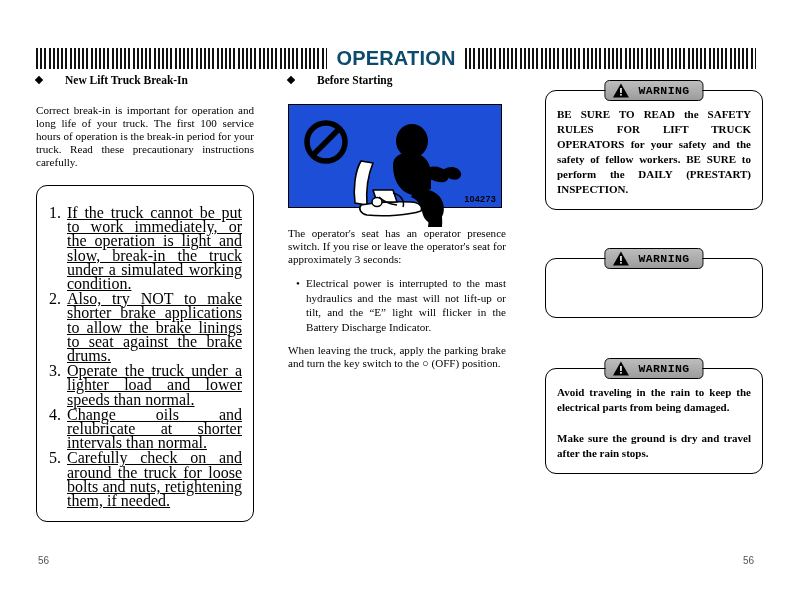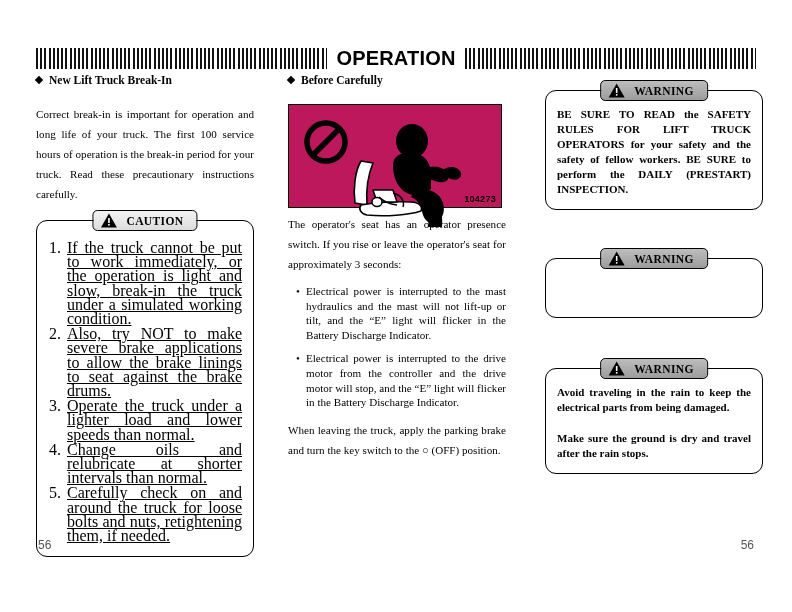--- a/index.html
+++ b/index.html
@@ -37,54 +37,54 @@
     );
   }
   .bars.left { margin-right: 9px; }
   .bars.right { margin-left: 9px; }
   .header-title {
     font-family: "Liberation Sans", sans-serif;
     font-weight: bold;
     font-size: 20px;
     letter-spacing: 0.2px;
     white-space: nowrap;
-    color: #000000;
+    color: #0c4a6e;
   }
 
   
   .col {
     position: absolute;
     top: 74px;
   }
   .col-left   { left: 36px;  width: 218px; }
   .col-center { left: 288px; width: 218px; }
   .col-right  { left: 545px; width: 218px; }
 
   .sec-head {
     font-family: "Liberation Serif", serif;
     font-weight: bold;
     font-size: 11.5px;
     display: flex;
     align-items: center;
-    gap: 7px;
+    gap: 23px;
     margin: 0 0 18px 0;
   }
   .diamond {
     display: inline-block;
     width: 6px;
     height: 6px;
     background: #000;
     transform: rotate(45deg);
     flex: 0 0 auto;
   }
 
   p.body {
     margin: 0 0 10px 0;
     font-size: 11.1px;
-    line-height: 20px;
+    line-height: 13px;
     text-align: justify;
     hyphens: none;
   }
 
   
   .alert {
     position: relative;
     border: 1.1px solid #000;
     border-radius: 11px;
     margin-top: 16px;
@@ -107,21 +107,21 @@
     box-sizing: border-box;
     white-space: nowrap;
   }
   .alert-tab.caution {
     background: linear-gradient(#f3f3f3, #dcdcdc);
   }
   .alert-tab.warning {
     background: linear-gradient(#bdbdbd, #9c9c9c);
   }
   .alert-tab .tab-label {
-    font-family: Liberation Serif, serif;
+    font-family: Liberation Mono, monospace;
     font-weight: bold;
     font-size: 11.5px;
     letter-spacing: 0.4px;
   }
   .tri-icon {
     width: 17px;
     height: 15px;
     flex: 0 0 auto;
     display: block;
   }
@@ -152,22 +152,22 @@
   .alert.w2 { min-height: 60px;  margin-top: 48px; }
   .alert.w3 { min-height: 84px;  margin-top: 50px; }
 
   
   .figure {
     border: 1px solid #000;
     width: 214px;
     height: 104px;
     position: relative;
     box-sizing: border-box;
-    background: #be185d;
-    margin-bottom: 6px;
+    background: #1d4ed8;
+    margin-bottom: 19px;
   }
   .figure svg { display: block; }
   .fig-id {
     position: absolute;
     right: 5px;
     bottom: 3px;
     font-family: "Liberation Sans", sans-serif;
     font-size: 9px;
     font-weight: bold;
     letter-spacing: 0.3px;
@@ -189,23 +189,23 @@
   ul.bullets li:before {
     content: "\2022";
     position: absolute;
     left: -3px;
     top: 0;
   }
 
   
   .pageno {
     position: absolute;
-    bottom: 60px;
+    bottom: 46px;
     font-family: "Liberation Sans", sans-serif;
-    font-size: 12px;
+    font-size: 10px;
     color: #555;
   }
   .pageno.left  { left: 38px; }
   .pageno.right { right: 38px; }
 </style>
 </head>
 <body>
 
 <div class="header-band">
   <div class="bars left"></div>
@@ -216,43 +216,35 @@
 <div class="col col-left">
 
   <div class="sec-head">
     <span class="diamond"></span>
     <span>New Lift Truck Break-In</span>
   </div>
 
   <p class="body">Correct break-in is important for operation and long life of your truck. The first 100 service hours of operation is the break-in period for your truck. Read these precautionary instructions carefully.</p>
 
   <div class="alert caution-box">
-    <div class="alert-tab caution">
-      <svg class="tri-icon" viewBox="0 0 34 30">
-        <polygon points="17,1 33,29 1,29" fill="#000"></polygon>
-        <rect x="15.4" y="10" width="3.2" height="10" fill="#fff"></rect>
-        <rect x="15.4" y="22" width="3.2" height="3.2" fill="#fff"></rect>
-      </svg>
-      <span class="tab-label">CAUTION</span>
-    </div>
     <ol>
       <li>If the truck cannot be put to work immediately, or the operation is light and slow, break-in the truck under a simulated working condition.</li>
-      <li>Also, try NOT to make severe brake applications to allow the brake linings to seat against the brake drums.</li>
+      <li>Also, try NOT to make shorter brake applications to allow the brake linings to seat against the brake drums.</li>
       <li>Operate the truck under a lighter load and lower speeds than normal.</li>
       <li>Change oils and relubricate at shorter intervals than normal.</li>
       <li>Carefully check on and around the truck for loose bolts and nuts, retightening them, if needed.</li>
     </ol>
   </div>
 </div>
 
 <div class="col col-center">
 
   <div class="sec-head">
     <span class="diamond"></span>
-    <span>Before Carefully</span>
+    <span>Before Starting</span>
   </div>
 
   <div class="figure">
     <svg width="212" height="126" viewBox="0 0 212 126">
 
       <g>
         <circle cx="37" cy="37" r="19" fill="none" stroke="#000" stroke-width="5.5"></circle>
         <line x1="24" y1="50" x2="50" y2="24" stroke="#000" stroke-width="5.5"></line>
       </g>
 
@@ -281,21 +273,20 @@
         <path d="M137 100 C140 108, 140 116, 139 122 L153 122 C154 112, 152 102, 148 96 Z"></path>
       </g>
     </svg>
     <span class="fig-id">104273</span>
   </div>
 
   <p class="body">The operator's seat has an operator presence switch. If you rise or leave the operator's seat for approximately 3 seconds:</p>
 
   <ul class="bullets">
     <li>Electrical power is interrupted to the mast hydraulics and the mast will not lift-up or tilt, and the “E” light will flicker in the Battery Discharge Indicator.</li>
-    <li>Electrical power is interrupted to the drive motor from the controller and the drive motor will stop, and the “E” light will flicker in the Battery Discharge Indicator.</li>
   </ul>
 
   <p class="body">When leaving the truck, apply the parking brake and turn the key switch to the ○ (OFF) position.</p>
 </div>
 
 <div class="col col-right">
 
   <div class="alert w1">
     <div class="alert-tab warning">
       <svg class="tri-icon" viewBox="0 0 34 30">

